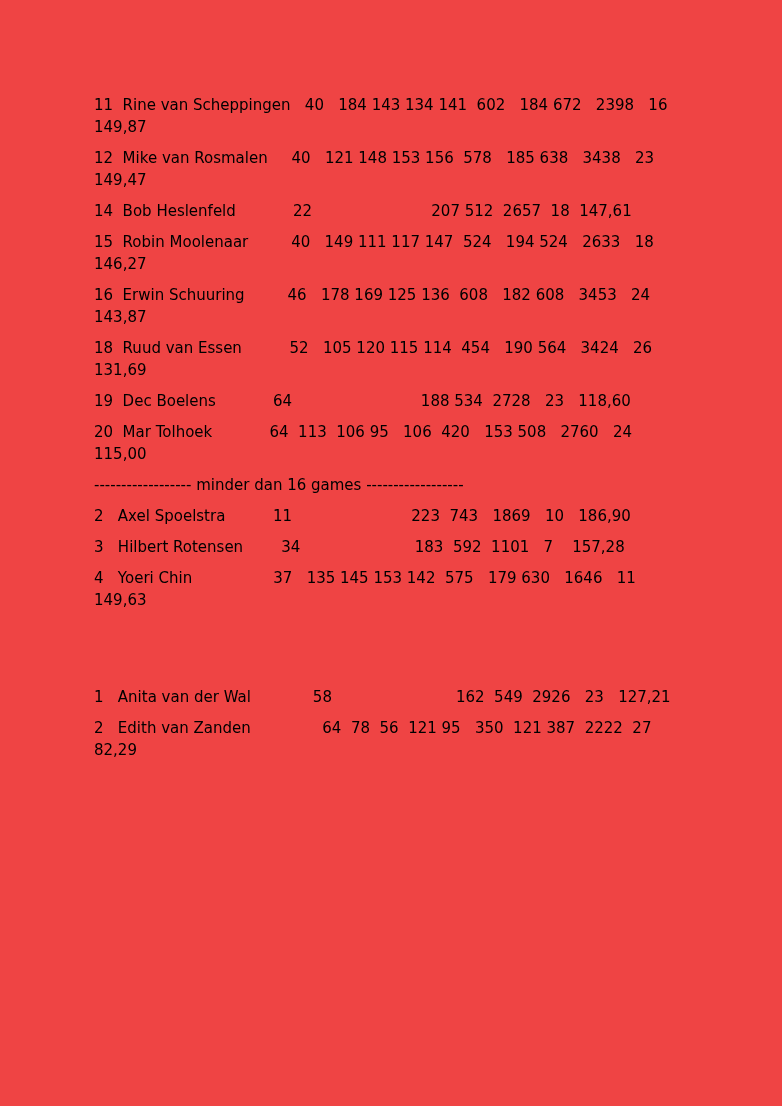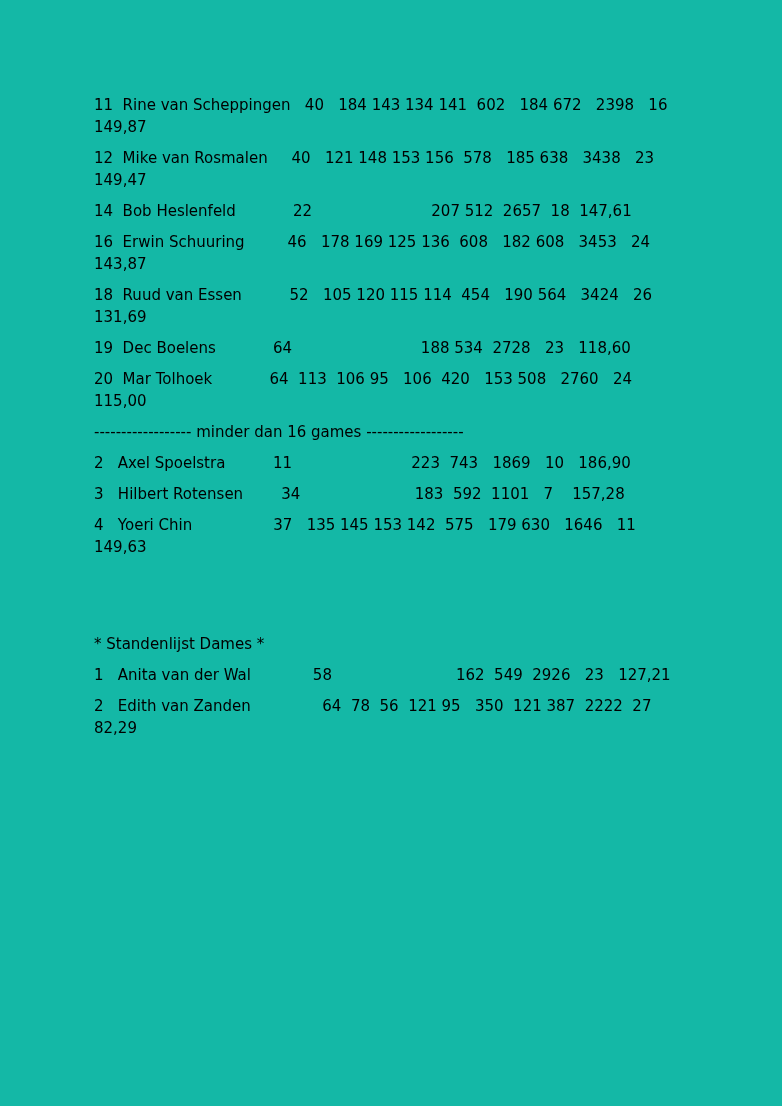--- a/index.html
+++ b/index.html
@@ -13,21 +13,21 @@
     overflow: hidden;
   }
   .page {
     box-sizing: border-box;
     width: 782px;
     height: 1106px;
     padding: 94px 40px 0 94px;
     font-family: "DejaVu Sans", "Liberation Sans", sans-serif;
     font-size: 15px;
     color: #000000;
-    background: #14b8a6;
+    background: #ef4444;
   }
   p.line {
     margin: 0 0 9px 0;
     line-height: 22px;
     min-height: 22px;
     white-space: pre;
     font-family: inherit;
   }
   p.line.blank {
     min-height: 24px;
@@ -36,32 +36,33 @@
 </head>
 <body>
 
 <div class="page">
   <div>
       <p class="line">11  Rine van Scheppingen   40   184 143 134 141  602   184 672   2398   16
 149,87</p>
       <p class="line">12  Mike van Rosmalen     40   121 148 153 156  578   185 638   3438   23
 149,47</p>
       <p class="line">14  Bob Heslenfeld            22                         207 512  2657  18  147,61</p>
+      <p class="line">15  Robin Moolenaar         40   149 111 117 147  524   194 524   2633   18
+146,27</p>
       <p class="line">16  Erwin Schuuring         46   178 169 125 136  608   182 608   3453   24
 143,87</p>
       <p class="line">18  Ruud van Essen          52   105 120 115 114  454   190 564   3424   26
 131,69</p>
       <p class="line">19  Dec Boelens            64                           188 534  2728   23   118,60</p>
       <p class="line">20  Mar Tolhoek            64  113  106 95   106  420   153 508   2760   24
 115,00</p>
       <p class="line">------------------ minder dan 16 games ------------------</p>
       <p class="line">2   Axel Spoelstra          11                         223  743   1869   10   186,90</p>
       <p class="line">3   Hilbert Rotensen        34                        183  592  1101   7    157,28</p>
       <p class="line">4   Yoeri Chin                 37   135 145 153 142  575   179 630   1646   11
 149,63</p>
       <p class="line blank"></p>
       <p class="line blank"></p>
-      <p class="line">* Standenlijst Dames *</p>
       <p class="line">1   Anita van der Wal             58                          162  549  2926   23   127,21</p>
       <p class="line">2   Edith van Zanden               64  78  56  121 95   350  121 387  2222  27
 82,29</p>
     </div>
 </div>
 
 </body></html>

